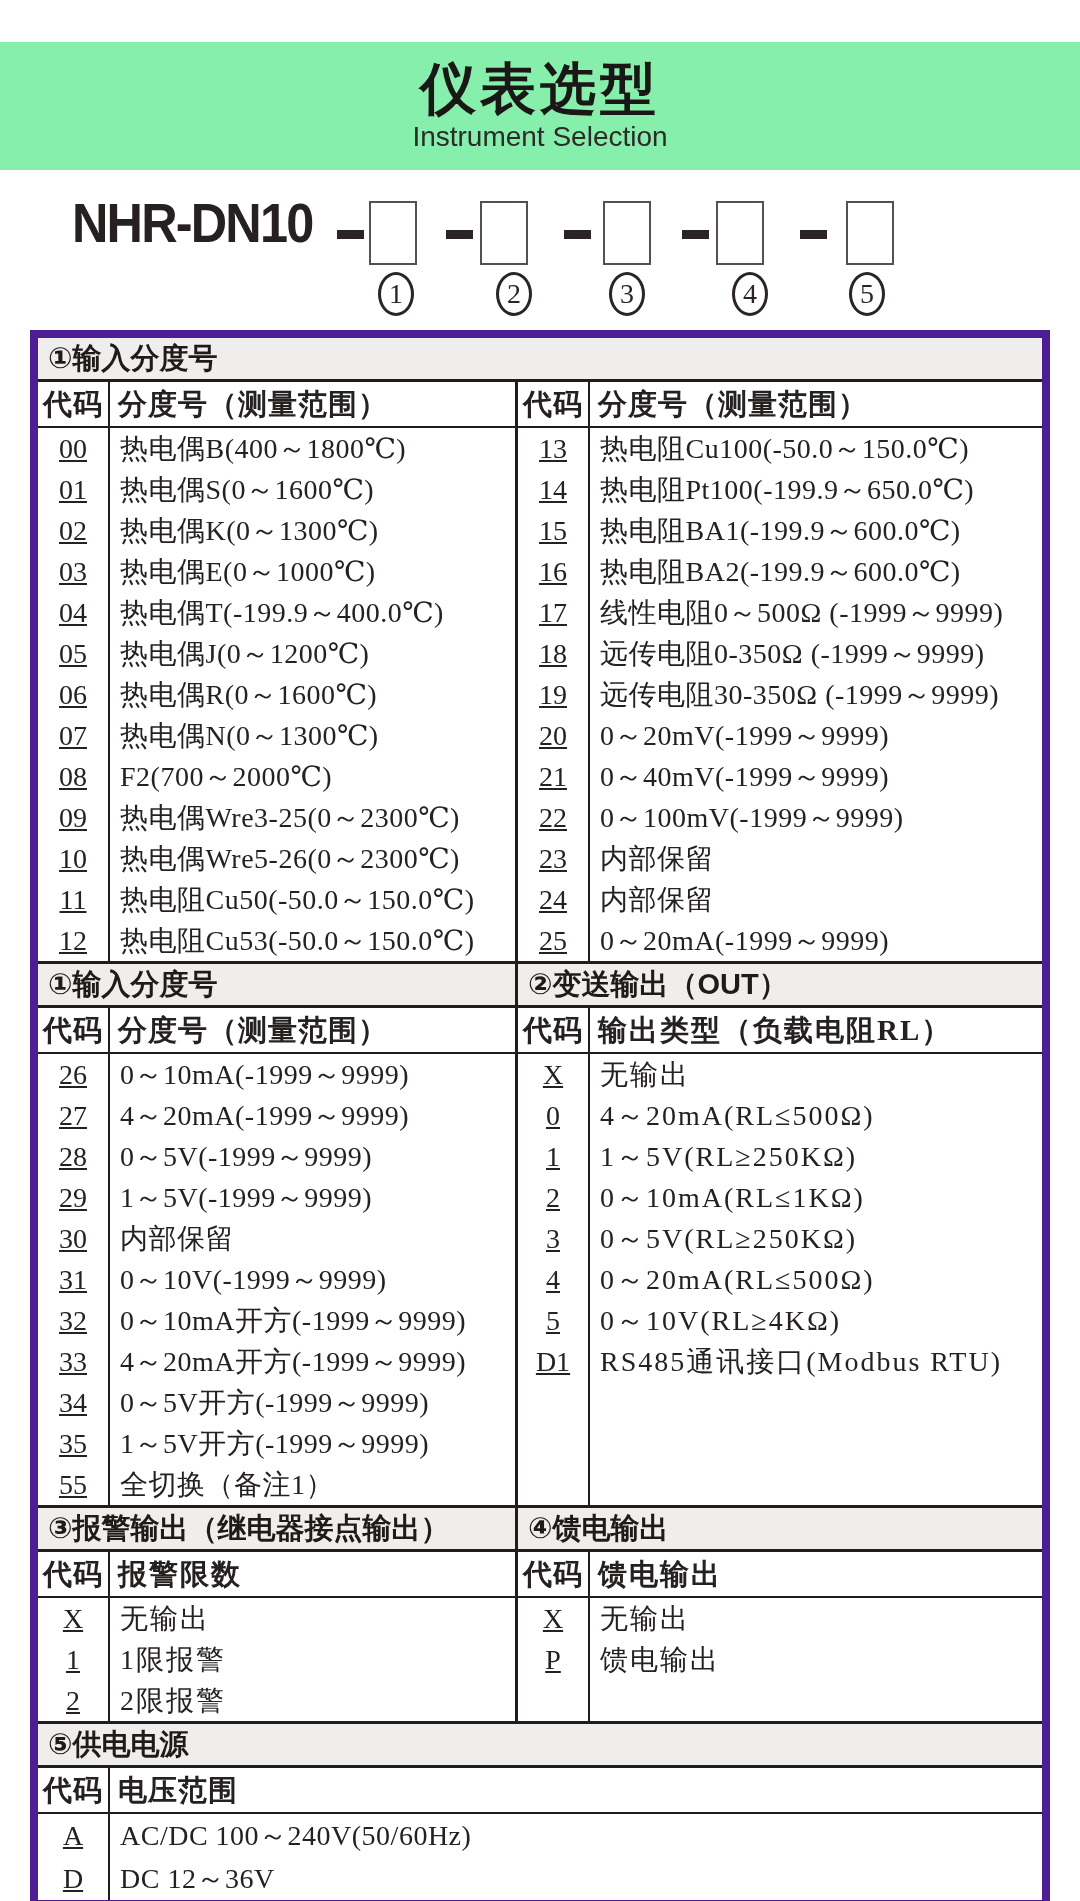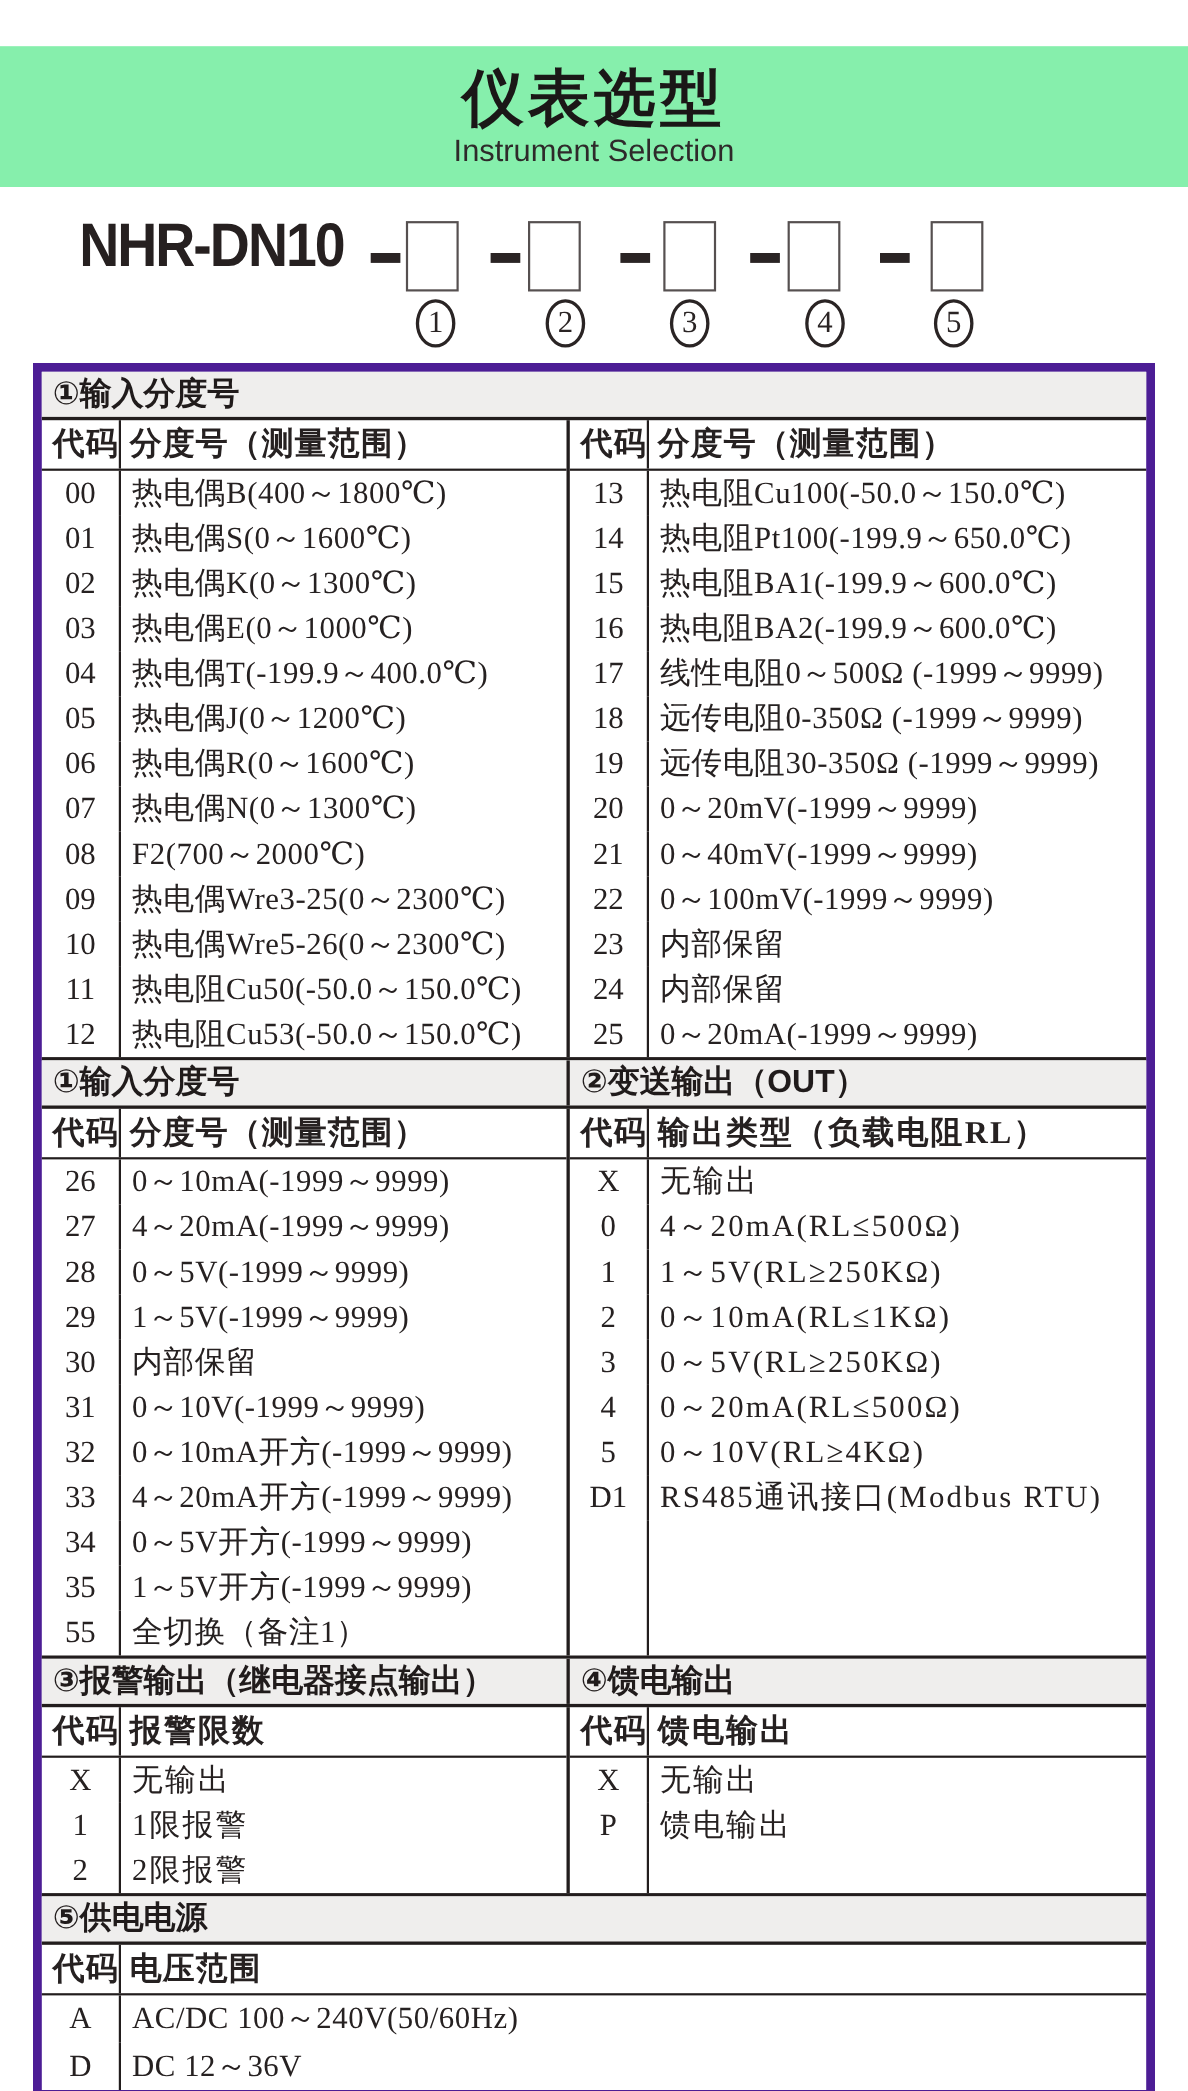--- a/index.html
+++ b/index.html
@@ -58,25 +58,25 @@
   .sbody { display:flex; align-items:stretch; }
   .half { display:flex; flex-direction:column; box-sizing:border-box; }
   .half-l { width:480px; border-right:3px solid #221d1d; }
   .half-r { flex:1; }
   .half-full { flex:1; }
   .colhead {
     display:flex; height:44px; line-height:44px;
     border-bottom:2px solid #221d1d; font-weight:bold; font-size:29px;
     letter-spacing:1px; white-space:nowrap;
   }
-  .colhead .code { width:70px; border-right:2px solid #221d1d; text-align:right; flex:none; }
+  .colhead .code { width:70px; border-right:2px solid #221d1d; text-align:center; flex:none; }
   .colhead .desc { flex:1; padding-left:8px; overflow:hidden; }
   .rows { display:flex; flex-direction:column; }
   .row { display:flex; height:41px; line-height:41px; font-size:28px; white-space:nowrap; }
-  .row .code { width:70px; border-right:2px solid #221d1d; text-align:center; flex:none; }
+  .row .code { width:70px; border-right:2px solid #221d1d; text-align:center; flex:none;text-decoration:underline; }
   .row .desc { flex:1; padding-left:10px; letter-spacing:0.5px; overflow:hidden; }
   .tall .row { height:43px; line-height:43px; }
   .filler { flex:1; display:flex; min-height:0; }
   .filler .code { width:70px; border-right:2px solid #221d1d; flex:none; }
   .filler .desc { flex:1; }
   .wide .row .desc, .wide .colhead .desc { letter-spacing:2px; }
 </style>
 </head>
 <body>
 

